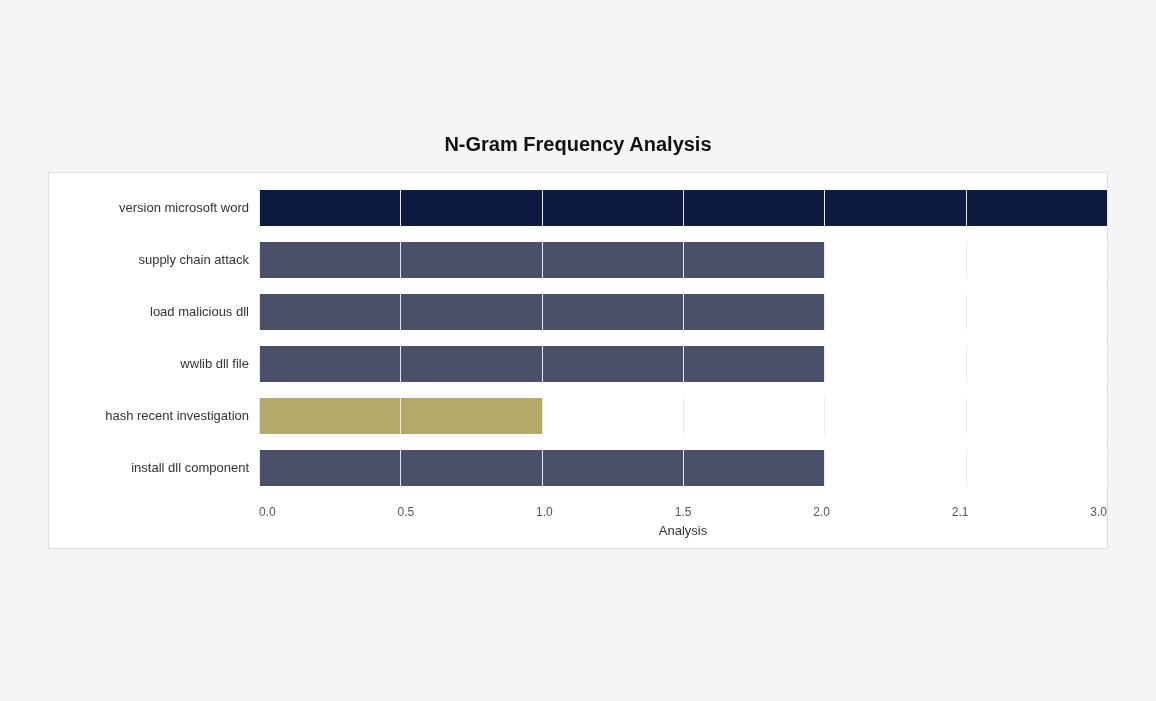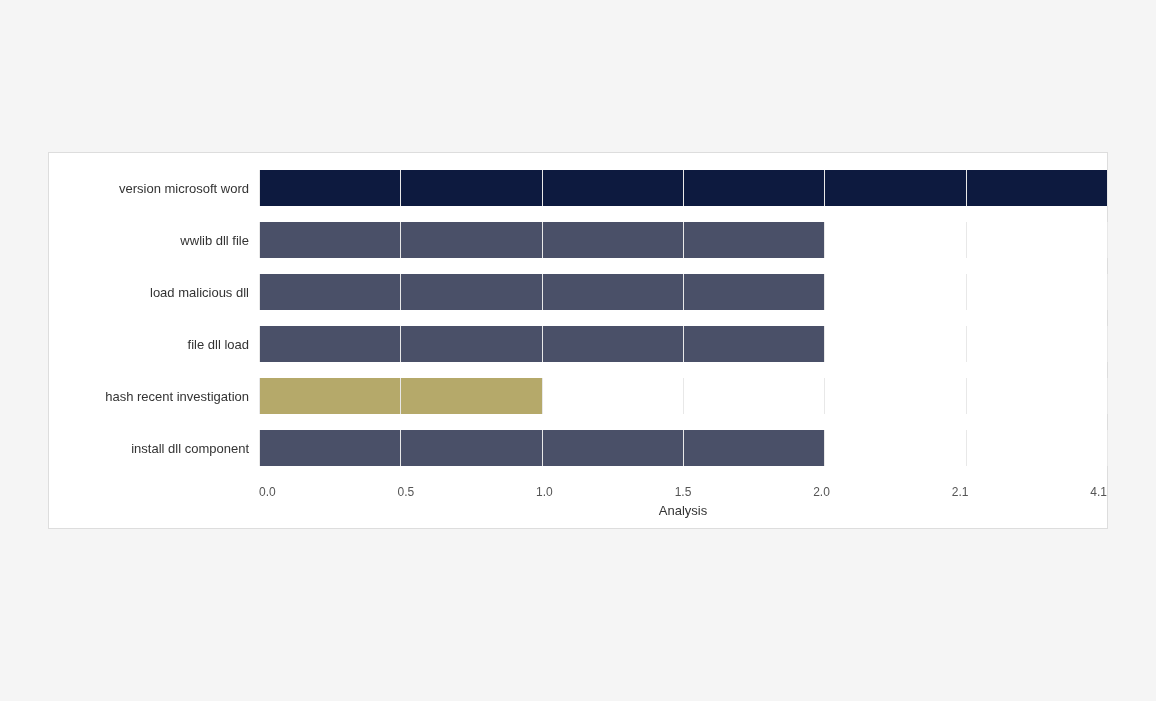--- a/index.html
+++ b/index.html
@@ -65,38 +65,39 @@
     }
     .bar-track-wrapper {
       position: relative;
       flex: 1;
     }
   </style>
 </head>
 <body>
 
 <div class="chart-container">
+  <div class="chart-title">N-Gram Frequency Analysis</div>
   <div style="display:flex; flex-direction:column; background:white; border:1px solid #ddd; padding: 8px 0 0 0;">
     <div id="bars-area">
 
     <div class="bar-row">
           <div class="bar-label">version microsoft word</div>
           <div class="bar-track-wrapper" style="position: relative; flex: 1 1 0%; height: 36px;">
             <div style="position: absolute; top: 0px; bottom: 0px; left: 0%; width: 1px; background: rgb(232, 232, 232);"></div>
             <div style="position: absolute; top: 0px; bottom: 0px; left: 16.6667%; width: 1px; background: rgb(232, 232, 232);"></div>
             <div style="position: absolute; top: 0px; bottom: 0px; left: 33.3333%; width: 1px; background: rgb(232, 232, 232);"></div>
             <div style="position: absolute; top: 0px; bottom: 0px; left: 50%; width: 1px; background: rgb(232, 232, 232);"></div>
             <div style="position: absolute; top: 0px; bottom: 0px; left: 66.6667%; width: 1px; background: rgb(232, 232, 232);"></div>
             <div style="position: absolute; top: 0px; bottom: 0px; left: 83.3333%; width: 1px; background: rgb(232, 232, 232);"></div>
             <div style="position: absolute; top: 0px; bottom: 0px; left: 100%; width: 1px; background: rgb(232, 232, 232);"></div>
             <div class="bar-fill" style="width: 100%; height: 100%; background: rgb(13, 26, 63); display: block;"></div>
           </div>
         </div>
         <div class="bar-row">
-          <div class="bar-label">wwlib dll file</div>
+          <div class="bar-label">supply chain attack</div>
           <div class="bar-track-wrapper" style="position: relative; flex: 1 1 0%; height: 36px;">
             <div style="position: absolute; top: 0px; bottom: 0px; left: 0%; width: 1px; background: rgb(232, 232, 232);"></div>
             <div style="position: absolute; top: 0px; bottom: 0px; left: 16.6667%; width: 1px; background: rgb(232, 232, 232);"></div>
             <div style="position: absolute; top: 0px; bottom: 0px; left: 33.3333%; width: 1px; background: rgb(232, 232, 232);"></div>
             <div style="position: absolute; top: 0px; bottom: 0px; left: 50%; width: 1px; background: rgb(232, 232, 232);"></div>
             <div style="position: absolute; top: 0px; bottom: 0px; left: 66.6667%; width: 1px; background: rgb(232, 232, 232);"></div>
             <div style="position: absolute; top: 0px; bottom: 0px; left: 83.3333%; width: 1px; background: rgb(232, 232, 232);"></div>
             <div style="position: absolute; top: 0px; bottom: 0px; left: 100%; width: 1px; background: rgb(232, 232, 232);"></div>
             <div class="bar-fill" style="width: 66.6667%; height: 100%; background: rgb(74, 80, 104); display: block;"></div>
           </div>
@@ -108,21 +109,21 @@
             <div style="position: absolute; top: 0px; bottom: 0px; left: 16.6667%; width: 1px; background: rgb(232, 232, 232);"></div>
             <div style="position: absolute; top: 0px; bottom: 0px; left: 33.3333%; width: 1px; background: rgb(232, 232, 232);"></div>
             <div style="position: absolute; top: 0px; bottom: 0px; left: 50%; width: 1px; background: rgb(232, 232, 232);"></div>
             <div style="position: absolute; top: 0px; bottom: 0px; left: 66.6667%; width: 1px; background: rgb(232, 232, 232);"></div>
             <div style="position: absolute; top: 0px; bottom: 0px; left: 83.3333%; width: 1px; background: rgb(232, 232, 232);"></div>
             <div style="position: absolute; top: 0px; bottom: 0px; left: 100%; width: 1px; background: rgb(232, 232, 232);"></div>
             <div class="bar-fill" style="width: 66.6667%; height: 100%; background: rgb(74, 80, 104); display: block;"></div>
           </div>
         </div>
         <div class="bar-row">
-          <div class="bar-label">file dll load</div>
+          <div class="bar-label">wwlib dll file</div>
           <div class="bar-track-wrapper" style="position: relative; flex: 1 1 0%; height: 36px;">
             <div style="position: absolute; top: 0px; bottom: 0px; left: 0%; width: 1px; background: rgb(232, 232, 232);"></div>
             <div style="position: absolute; top: 0px; bottom: 0px; left: 16.6667%; width: 1px; background: rgb(232, 232, 232);"></div>
             <div style="position: absolute; top: 0px; bottom: 0px; left: 33.3333%; width: 1px; background: rgb(232, 232, 232);"></div>
             <div style="position: absolute; top: 0px; bottom: 0px; left: 50%; width: 1px; background: rgb(232, 232, 232);"></div>
             <div style="position: absolute; top: 0px; bottom: 0px; left: 66.6667%; width: 1px; background: rgb(232, 232, 232);"></div>
             <div style="position: absolute; top: 0px; bottom: 0px; left: 83.3333%; width: 1px; background: rgb(232, 232, 232);"></div>
             <div style="position: absolute; top: 0px; bottom: 0px; left: 100%; width: 1px; background: rgb(232, 232, 232);"></div>
             <div class="bar-fill" style="width: 66.6667%; height: 100%; background: rgb(74, 80, 104); display: block;"></div>
           </div>
@@ -155,18 +156,18 @@
         </div>
       </div>
     <div class="x-axis-container">
       <div class="x-axis-ticks" id="x-ticks">
           <span>0.0</span>
           <span>0.5</span>
           <span>1.0</span>
           <span>1.5</span>
           <span>2.0</span>
           <span>2.1</span>
-          <span>4.1</span>
+          <span>3.0</span>
         </div>
     </div>
     <div class="x-axis-label" style="padding-bottom:10px;">Analysis</div>
   </div>
 </div>
 
 </body></html>

